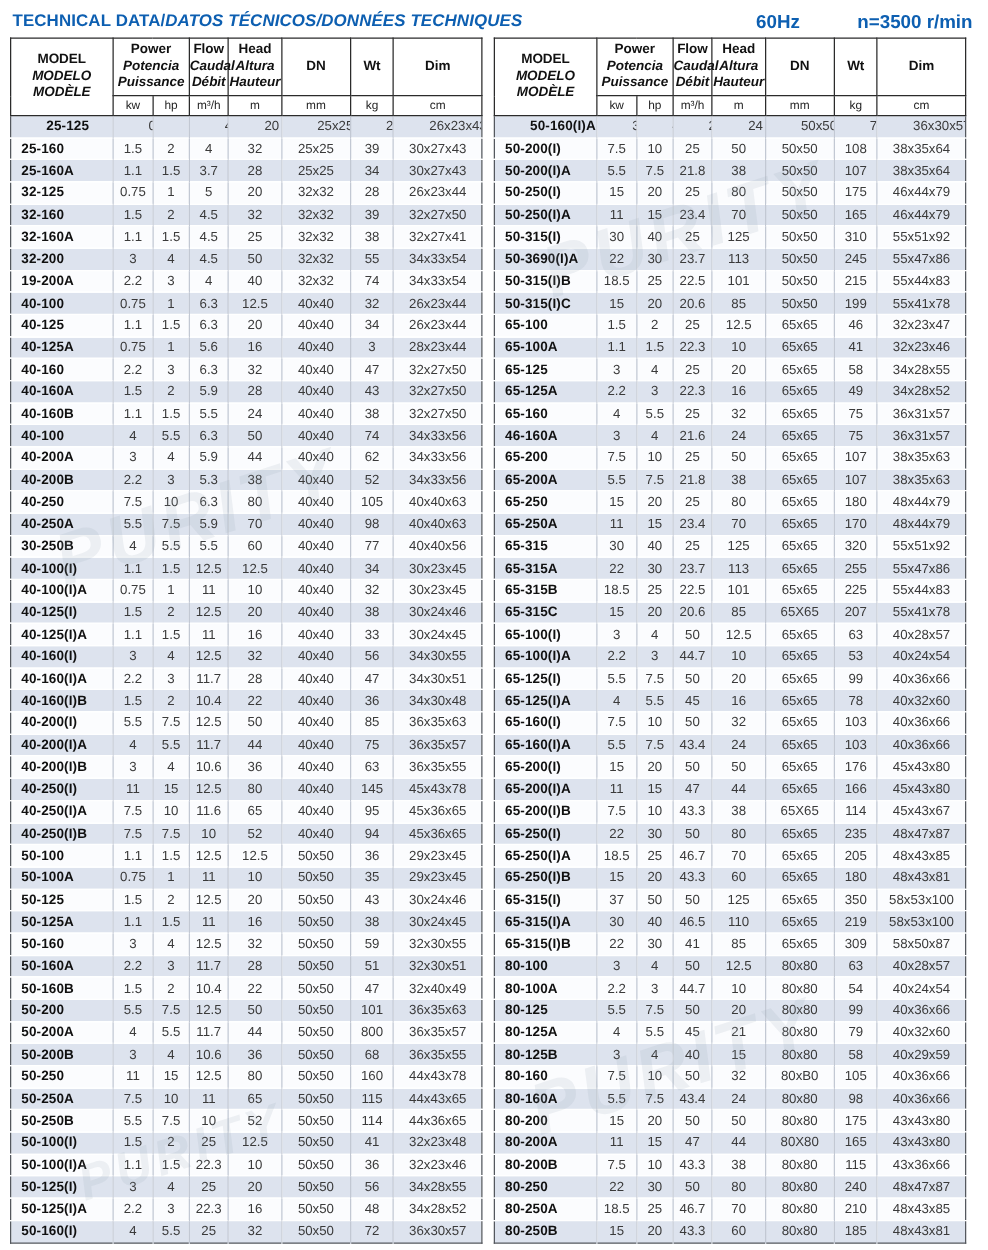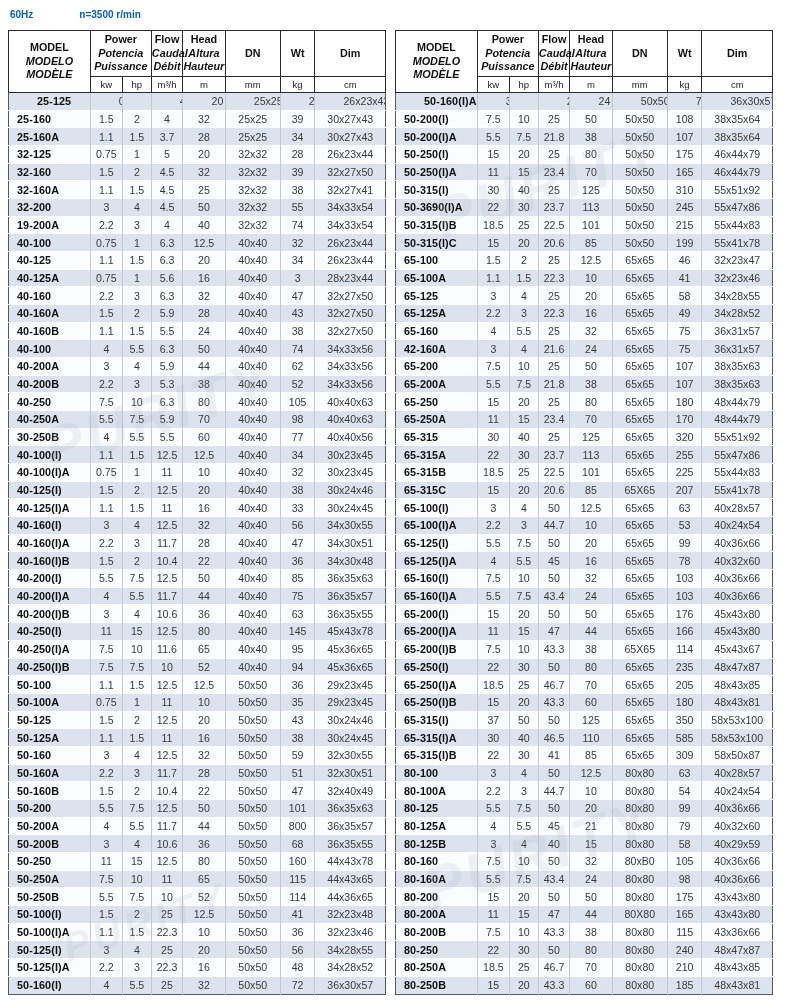--- a/index.html
+++ b/index.html
@@ -3,21 +3,21 @@
 <meta charset="utf-8">
 <style>
   * { box-sizing: border-box; margin: 0; padding: 0; }
   html,body { width: 790px; height: 1000px; background: #ffffff;
     font-family: "Liberation Sans", sans-serif; overflow: hidden; position: relative; }
 
   .titlebar { display: flex; justify-content: space-between; align-items: flex-start;
     padding: 9px 10px 0 10px; height: 30px; }
   .doc-title { font-size: 13.5px; font-weight: bold; color: #0d5fb1; letter-spacing: 0.1px; }
   .doc-title .it { font-style: italic; }
-  .specs { display: flex; gap: 46px; font-size: 10px; font-weight: bold; color: #0d5fb1;
+  .specs { display: flex; gap: 46px; font-size: 15px; font-weight: bold; color: #0d5fb1;
     padding-right: 2px; }
 
   .tables { display: flex; justify-content: space-between; padding: 0 8px; }
   .tablewrap { width: 404px; }
 
   table { width: 378px; height: 965px; border-collapse: collapse; table-layout: fixed;
     border: 1.5px solid #54585e; background: #fbfcfe; }
 
   col.c-model { width: 21.7%; }
   col.c-kw    { width: 8.5%; }
@@ -56,20 +56,21 @@
 </style>
 </head>
 <body>
 
 <div class="watermark wm1">PURITY</div>
 <div class="watermark wm2">PURITY</div>
 <div class="watermark wm3">PURITY</div>
 <div class="watermark wm4">PURITY</div>
 
 <div class="titlebar">
+  <div class="doc-title"><span>TECHNICAL DATA/</span><span class="it">DATOS TÉCNICOS/DONNÉES TECHNIQUES</span></div>
   <div class="specs">
     <span>60Hz</span>
     <span>n=3500 r/min</span>
   </div>
 </div>
 
 <div class="tables">
 
   <div class="tablewrap">
     <table>
@@ -817,21 +818,21 @@
             <td class="model">65-160</td>
             <td class="">4</td>
             <td class="">5.5</td>
             <td class="">25</td>
             <td class="">32</td>
             <td class="">65x65</td>
             <td class="">75</td>
             <td class="">36x31x57</td>
           </tr>
           <tr>
-            <td class="model">42-160A</td>
+            <td class="model">46-160A</td>
             <td class="">3</td>
             <td class="">4</td>
             <td class="">21.6</td>
             <td class="">24</td>
             <td class="">65x65</td>
             <td class="">75</td>
             <td class="">36x31x57</td>
           </tr>
           <tr>
             <td class="model">65-200</td>
@@ -1043,21 +1044,21 @@
             <td class="">350</td>
             <td class="">58x53x100</td>
           </tr>
           <tr>
             <td class="model">65-315(I)A</td>
             <td class="">30</td>
             <td class="">40</td>
             <td class="">46.5</td>
             <td class="">110</td>
             <td class="">65x65</td>
-            <td class="">585</td>
+            <td class="">219</td>
             <td class="">58x53x100</td>
           </tr>
           <tr>
             <td class="model">65-315(I)B</td>
             <td class="">22</td>
             <td class="">30</td>
             <td class="">41</td>
             <td class="">85</td>
             <td class="">65x65</td>
             <td class="">309</td>

